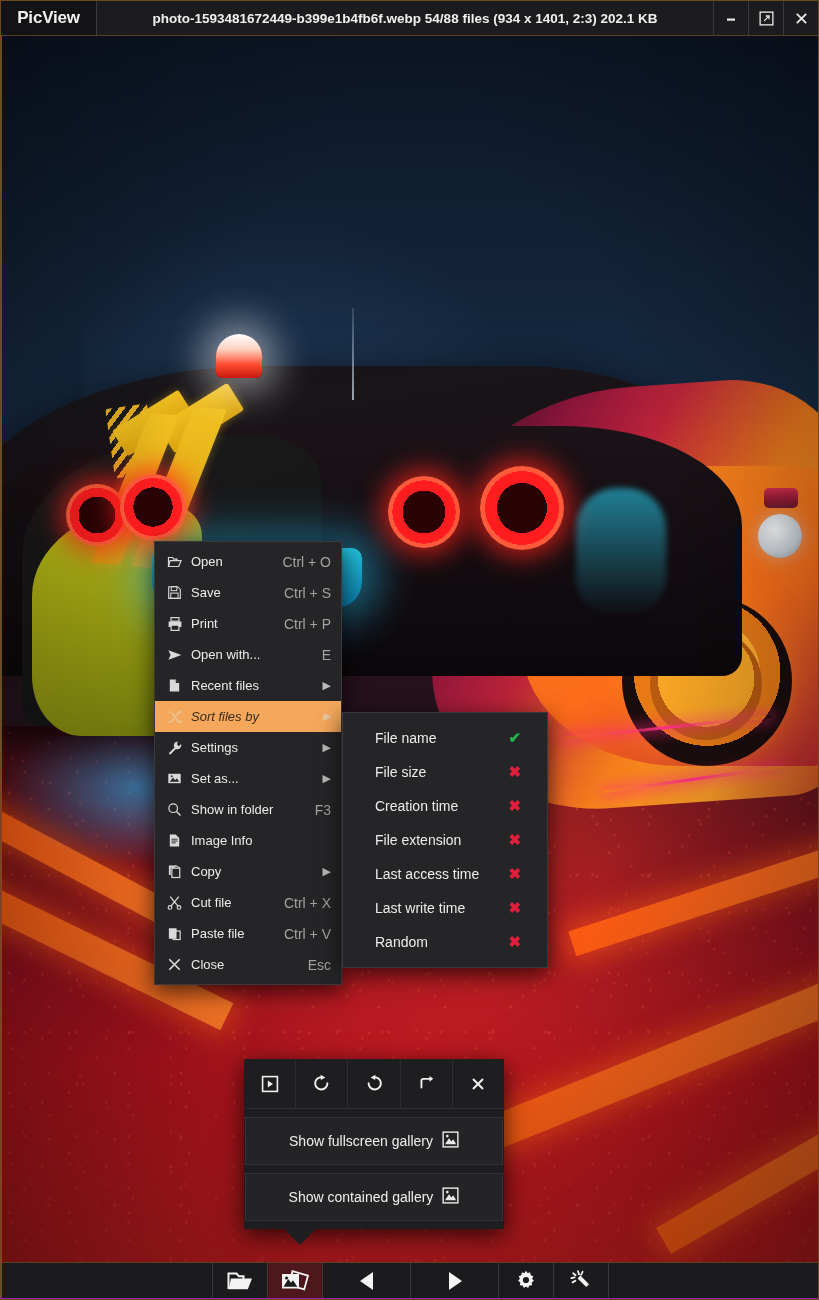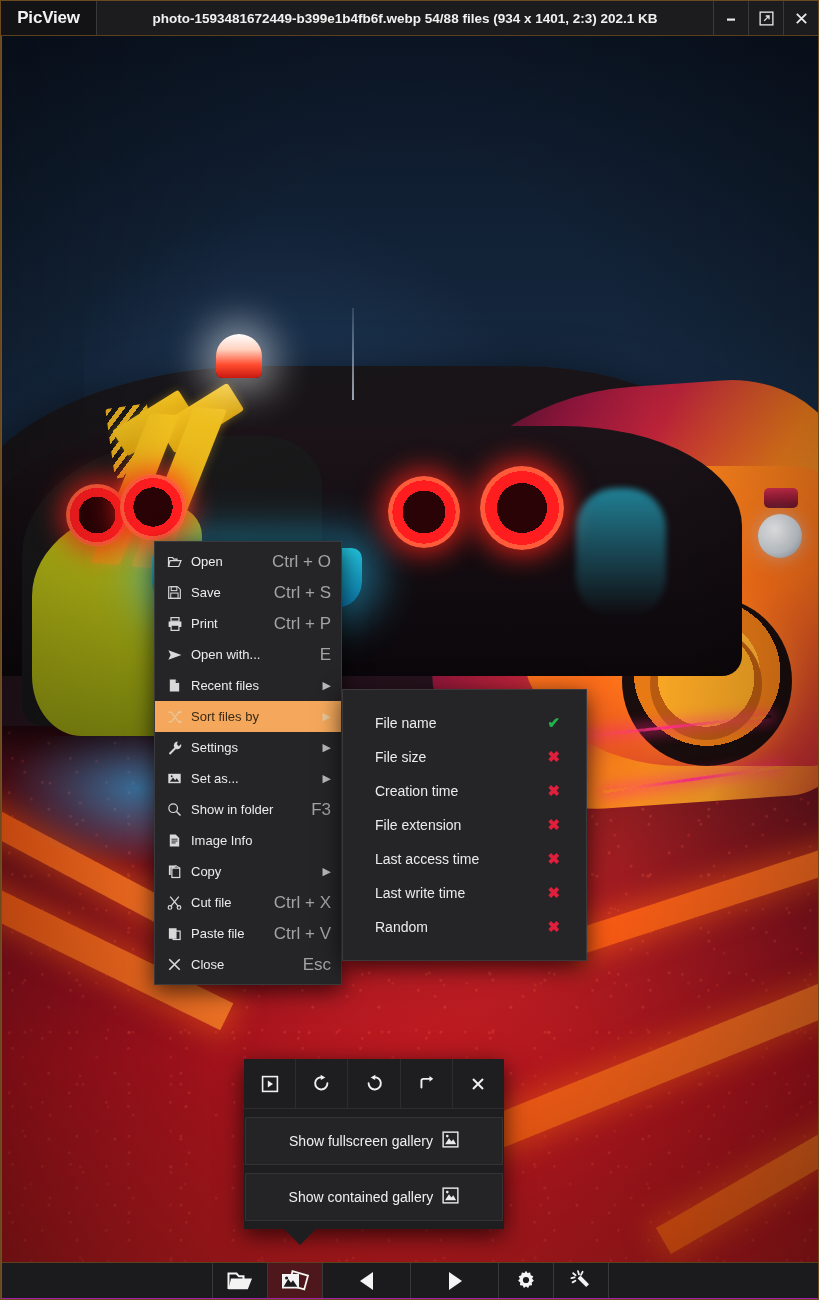--- a/index.html
+++ b/index.html
@@ -261,36 +261,37 @@
     font-size:13px;
     cursor:default;
     position:relative;
   }
   .mi .mi-icon {
     width:24px; flex:0 0 24px;
     display:flex; align-items:center;
     color:#d9d9d9;
   }
   .mi .mi-label { flex:1; white-space:nowrap; }
-  .mi .mi-accel { color:#a3a3a3; font-size:17px; margin-left:12px; white-space:nowrap; }
+  .mi .mi-accel { color:#a3a3a3; font-size:14px; margin-left:12px; white-space:nowrap; }
   .mi .mi-arrow { color:#b9b9b9; font-size:11px; margin-left:8px; }
   .mi.highlight {
     background:#f5a85c;
     color:#3a2a14;
+    font-style:italic;
   }
   .mi.highlight .mi-icon, .mi.highlight .mi-arrow { color:#e6c79c; }
 
   
   #sort-submenu {
     position:absolute;
-    left:341px; top:688px;
-    width:245px;
+    left:341px; top:711px;
+    width:206px;
     background:#252527;
     border:1px solid #3a3a3c;
-    padding:16px 0;
+    padding:8px 0;
     z-index:45;
     box-shadow: 0 6px 22px rgba(0,0,0,.7);
   }
   .smi {
     display:flex; align-items:center; justify-content:space-between;
     height:34px;
     padding:0 26px 0 32px;
     color:#ececec; font-size:14px;
     cursor:default;
   }

